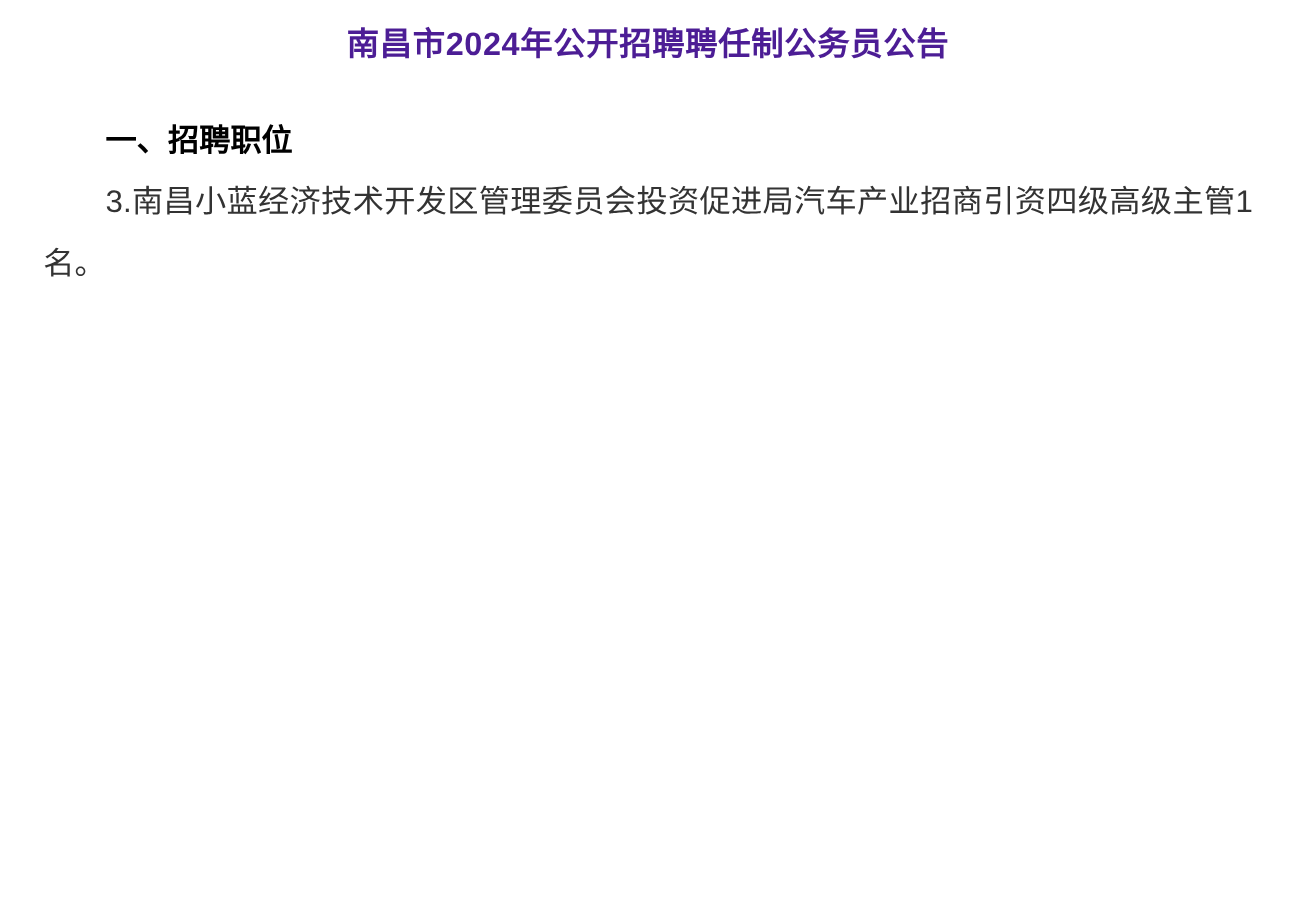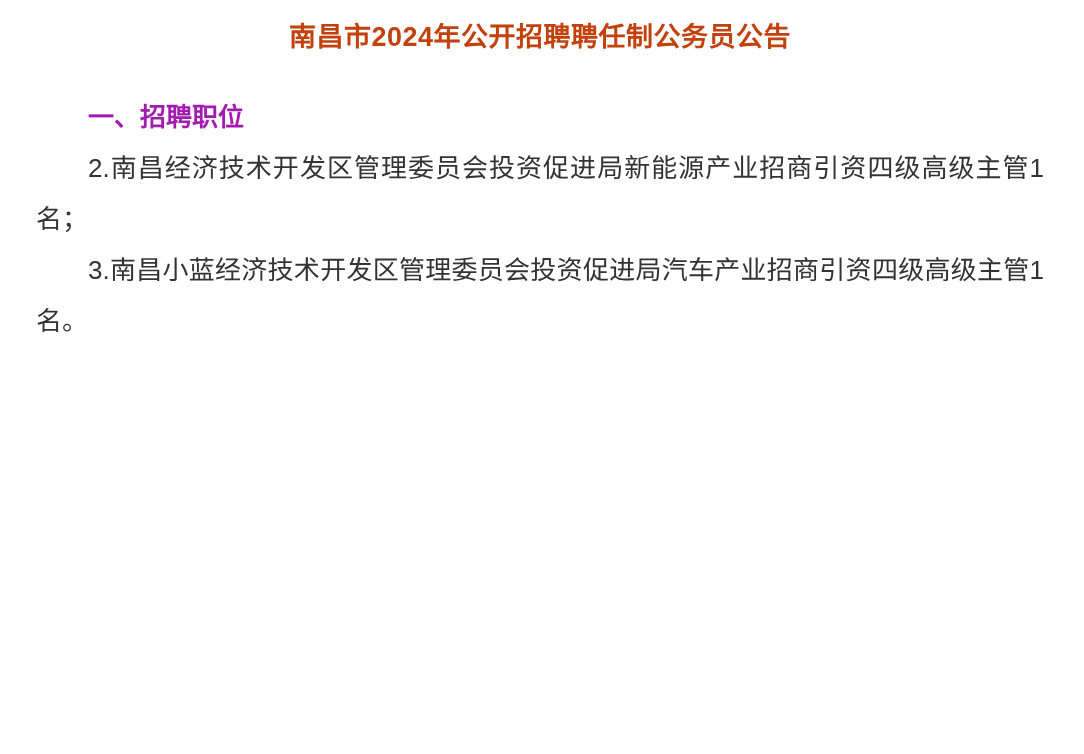--- a/index.html
+++ b/index.html
@@ -34,23 +34,22 @@
     word-break: break-all;
   }
   .heading {
     font-weight: 700;
   }
 </style>
 </head>
 <body style="background: rgb(255, 255, 255); color: rgb(51, 51, 51);">
 
 <main class="page">
-  <h1 class="title" style="color: #c2410c;">南昌市2024年公开招聘聘任制公务员公告</h1>
+  <h1 class="title" style="color: #4c1d95;">南昌市2024年公开招聘聘任制公务员公告</h1>
 
 
-  <h2 class="para heading" style="color: #a21caf;">一、招聘职位</h2>
+  <h2 class="para heading" style="color: #000000;">一、招聘职位</h2>
 
 
-  <p class="para">2.南昌经济技术开发区管理委员会投资促进局新能源产业招商引资四级高级主管1名；</p>
 
   <p class="para">3.南昌小蓝经济技术开发区管理委员会投资促进局汽车产业招商引资四级高级主管1名。</p>
 
 </main>
 
 </body></html>

